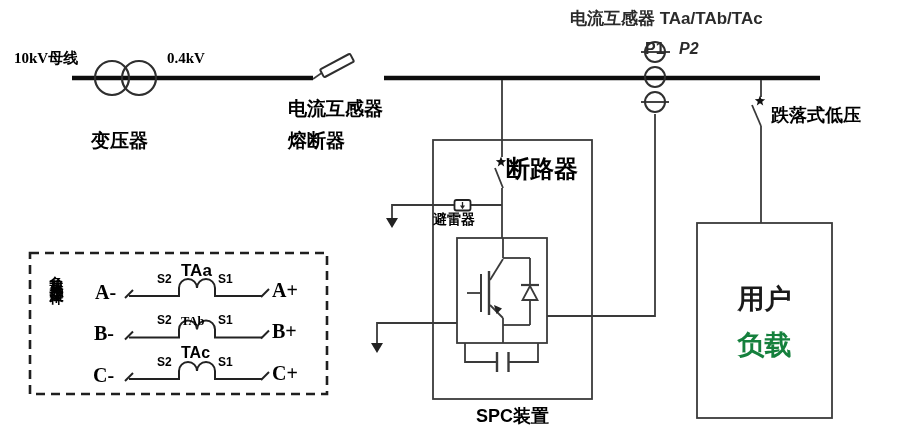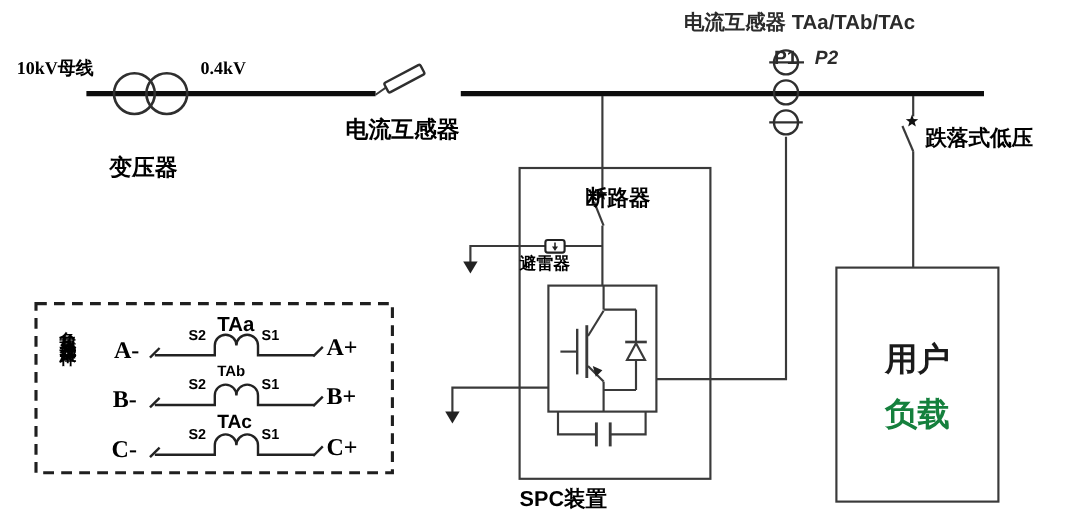--- a/index.html
+++ b/index.html
@@ -116,47 +116,48 @@
       <path d="M261,380 L269,372"></path>
     </g>
   </svg>
 
   <div class="lbl srf" style="left:14px;top:50px;font-size:15px;">10kV母线</div>
   <div class="lbl srf" style="left:167px;top:50px;font-size:15px;">0.4kV</div>
   <div class="lbl cjk" style="left:91px;top:110px;font-size:19px;margin-top:20px;">变压器</div>
 
   <div class="lbl cjk" style="left:288px;top:93px;font-size:19px;line-height:32px;">
     <span style="display:block;">电流互感器</span>
+    <span style="display:block;">熔断器</span>
   </div>
 
   <div class="lbl sans" style="left:546px;top:9px;font-size:17px;padding-left:24px;">电流互感器 TAa/TAb/TAc</div>
   <div class="lbl sans" style="left:645px;top:40px;font-size:16px;">P1</div>
   <div class="lbl sans" style="left:679px;top:40px;font-size:16px;font-style:italic;">P2</div>
 
-  <div class="lbl cjk" style="left:488px;top:155px;font-size:18px;">断路器</div>
+  <div class="lbl cjk" style="left:506px;top:155px;font-size:24px;">断路器</div>
   <div class="lbl cjk" style="left:433px;top:211px;font-size:14px;">避雷器</div>
   <div class="lbl cjk" style="left:771px;top:105px;font-size:18px;">跌落式低压</div>
-  <div class="lbl cjk" style="left:433px;top:406px;width:159px;font-size:18px;">SPC装置</div>
+  <div class="lbl cjk" style="left:433px;top:406px;width:159px;text-align:center;font-size:18px;">SPC装置</div>
 
   <div class="loadbox-text">
     <span class="srf" style="font-size:27px;color:#1a1a1a;">用户</span>
     <span class="srf" style="font-size:27px;color:#15803d;">负载</span>
   </div>
 
   <div class="lbl cjk vtext" style="left:49px;top:265px;font-size:14px;">负载互感器采样</div>
 
   <div class="lbl srf" style="left:95px;top:281px;font-size:20px;">A-</div>
   <div class="lbl cjk" style="left:157px;top:273px;font-size:12px;">S2</div>
   <div class="lbl cjk" style="left:181px;top:261px;font-size:17px;">TAa</div>
   <div class="lbl cjk" style="left:218px;top:273px;font-size:12px;">S1</div>
   <div class="lbl srf" style="left:272px;top:279px;font-size:20px;">A+</div>
 
   <div class="lbl srf" style="left:94px;top:322px;font-size:20px;">B-</div>
   <div class="lbl cjk" style="left:157px;top:314px;font-size:12px;">S2</div>
-  <div class="lbl cjk" style="left:181px;top:302px;font-size:12.5px;">TAb</div>
+  <div class="lbl cjk" style="left:181px;top:314px;font-size:12.5px;font-family:Liberation Serif, serif;">TAb</div>
   <div class="lbl cjk" style="left:218px;top:314px;font-size:12px;">S1</div>
   <div class="lbl srf" style="left:272px;top:320px;font-size:20px;">B+</div>
 
   <div class="lbl srf" style="left:93px;top:364px;font-size:20px;">C-</div>
   <div class="lbl cjk" style="left:157px;top:356px;font-size:12px;">S2</div>
   <div class="lbl cjk" style="left:181px;top:344px;font-size:16px;">TAc</div>
   <div class="lbl cjk" style="left:218px;top:356px;font-size:12px;">S1</div>
   <div class="lbl srf" style="left:272px;top:362px;font-size:20px;">C+</div>
 
 </div>

